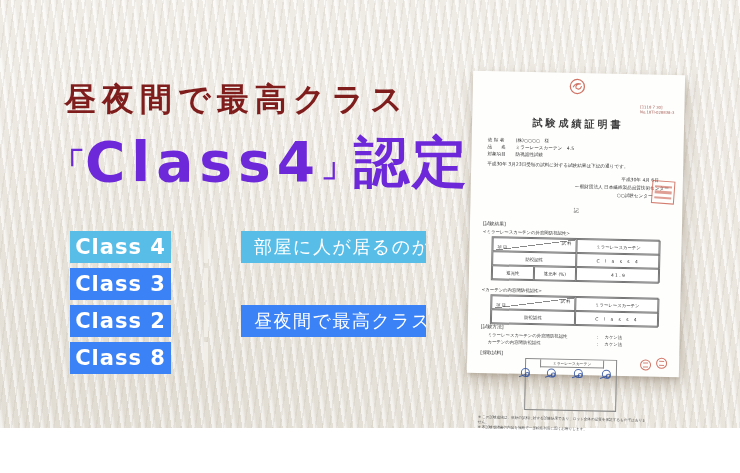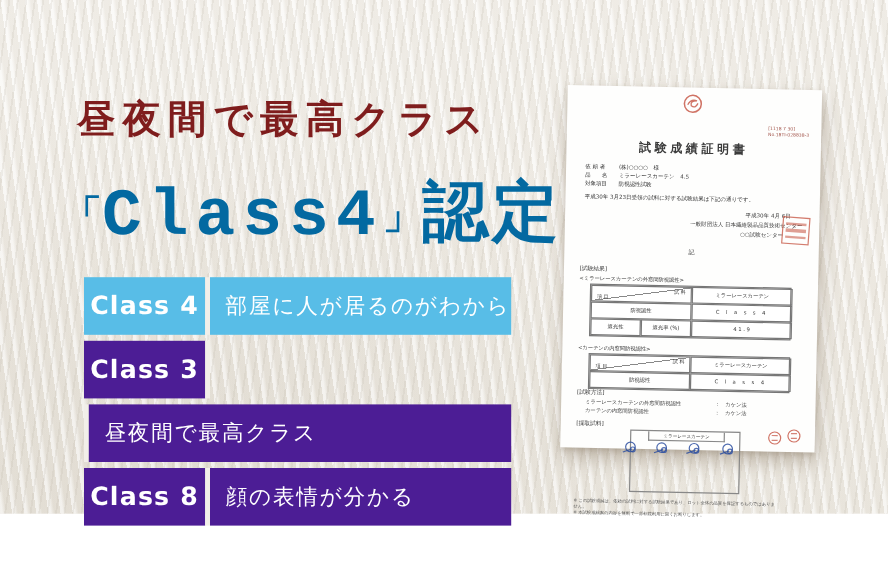--- a/index.html
+++ b/index.html
@@ -12,37 +12,37 @@
     background:
       repeating-linear-gradient(98deg, rgba(190,183,170,0.20) 0 1.5px, rgba(255,255,255,0) 1.5px 7px),
       repeating-linear-gradient(82deg, rgba(255,255,255,0.55) 0 2px, rgba(221,214,202,0.28) 5px 10px),
       radial-gradient(ellipse at 20% 90%, rgba(205,198,185,0.35), rgba(0,0,0,0) 55%),
       linear-gradient(180deg,#f6f4f0 0%, #f2efe9 55%, #edeae3 100%);
   }
 
   
   .hl1 { position:absolute; left:64px; top:78px; font-size:32px; font-weight:bold;
          color:#7f1d1d; letter-spacing:6px; white-space:nowrap; }
-  .hl2 { position:absolute; left:52px; top:140px; font-size:55px; font-weight:bold;
-         color:#0369a1; letter-spacing:3px; white-space:nowrap;font-family:Liberation Mono, monospace; }
+  .hl2 { position:absolute; left:52px; top:126px; font-size:55px; font-weight:bold;
+         color:#6d28d9; letter-spacing:3px; white-space:nowrap; }
   .hl2 .bracket { font-size:0.6em; vertical-align:0.14em; letter-spacing:0; }
   .hl2 .cls { letter-spacing:6px; }
 
   
   .cls-title { position:absolute; left:70px; top:203px; font-size:16px; font-weight:bold;
                color:#1c1c1c; letter-spacing:3px; white-space:nowrap; }
   .cls-table { position:absolute; left:70px; top:231px; width:356px; }
-  .cls-row { display:flex; height:48px; margin-bottom:5px; }
+  .cls-row { display:flex; height:32px; margin-bottom:5px;gap:33px; }
   .cls-row .lbl { width:101px; color:#fff; font-weight:bold; font-size:21px;
                   display:flex; align-items:center; justify-content:center; letter-spacing:1px; }
   .cls-row .div { width:4px; background:#f2efe9; }
   .cls-row .desc { flex:1; color:#fff; font-size:18px; letter-spacing:1.5px;
                    display:flex; align-items:center; padding-left:13px; white-space:nowrap; overflow:hidden; }
   .row-hl  .lbl, .row-hl  .desc { background:#58bde7; }
-  .row-gry .lbl, .row-gry .desc { background:#4c1d95; }
+  .row-gry .lbl, .row-gry .desc { background:#3b82f6; }
 
   
   .cert { position:absolute; left:470px; top:73px; width:212px; height:302px;
           background:#fefefd; transform:rotate(1.2deg);
           box-shadow:2px 8px 16px rgba(140,125,105,0.45), 0 2px 4px rgba(140,125,105,0.3);
           color:#3a3a3a; }
   .cert .abs { position:absolute; }
   .c-swirl { left:96px; top:5px; }
   .c-docno { right:10px; top:30px; font-size:3.8px; color:#a3564c; line-height:5px; text-align:left; }
   .c-title { left:0; top:44px; width:100%; text-align:center; font-size:10px; font-weight:bold;
@@ -112,27 +112,27 @@
     <div class="cls-row row-hl">
       <div class="lbl">Class 4</div>
       <div class="div"></div>
       <div class="desc">部屋に人が居るのがわからない</div>
     </div>
     <div class="cls-row row-gry">
       <div class="lbl">Class 3</div>
       <div class="div"></div>
     </div>
     <div class="cls-row row-gry">
+      <div class="lbl">Class 2</div>
       <div class="div"></div>
       <div class="desc">昼夜間で最高クラス</div>
     </div>
     <div class="cls-row row-gry">
       <div class="lbl">Class 8</div>
       <div class="div"></div>
-      <div class="desc">顔の表情が分かる</div>
     </div>
   </div>
 
   <div class="cert">
     <div class="abs c-swirl">
       <svg viewBox="0 0 20 20" width="17" height="17">
         <circle cx="10" cy="10" r="8.3" fill="none" stroke="#c4503e" stroke-width="1.5" opacity="0.8"></circle>
         <path d="M5 11 q3 -6 9 -4 q-7 0 -5.5 5 q4 3 6.5 -2.5" fill="none" stroke="#c4503e" stroke-width="1.3" opacity="0.8"></path>
       </svg>
     </div>

